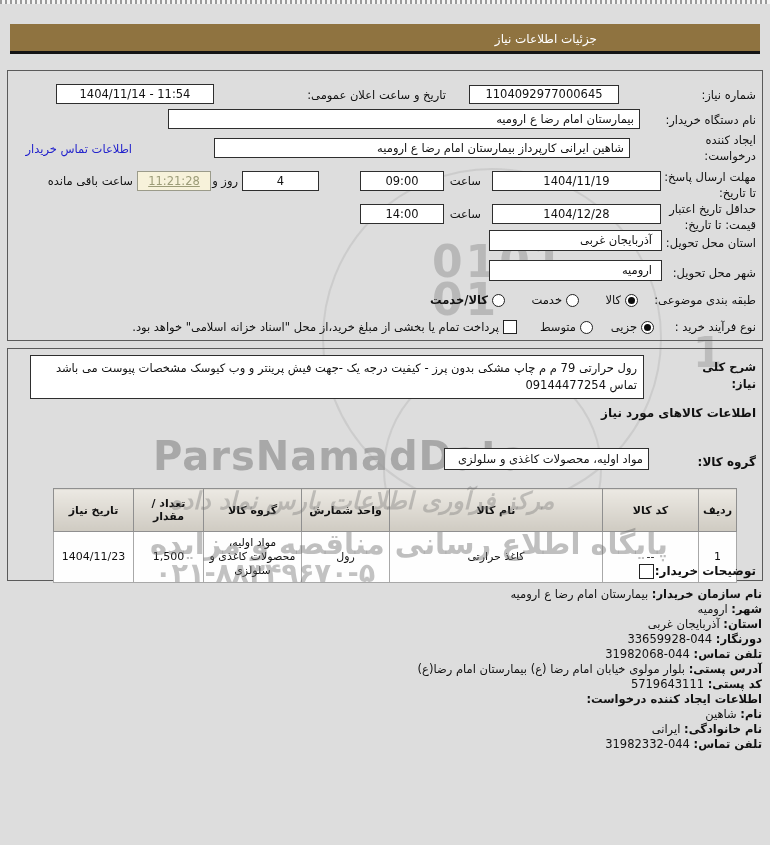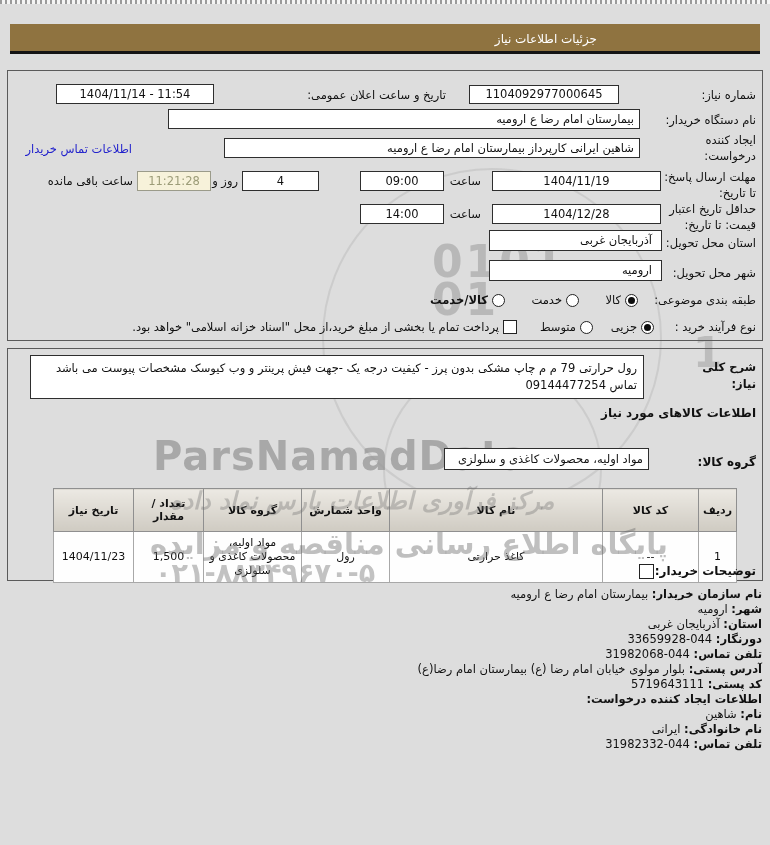--- a/index.html
+++ b/index.html
@@ -26,21 +26,21 @@
   .vbox{position:absolute;background:#ffffff;border:1px solid #2e2e2e;font-size:11.5px;color:#111;
     overflow:hidden;white-space:nowrap;box-sizing:border-box;}
   .vbox.center{text-align:center;}
   .vbox.rpad{text-align:right;padding-right:5px;}
   .link{position:absolute;color:#2222cc;font-size:11.5px;white-space:nowrap;cursor:pointer;}
 
   .radio{position:absolute;width:11px;height:11px;border:1px solid #222;border-radius:50%;background:#fff;}
   .radio.sel::after{content:'';position:absolute;left:2px;top:2px;right:2px;bottom:2px;background:#0d0d0d;border-radius:50%;}
   .chk{position:absolute;width:12px;height:12px;border:1px solid #222;background:#fff;}
 
-  .countdown{background:#f7f2da;border:1px solid #9b9b8a;color:#9c9c78;}
+  .countdown{background:#f7f2da;border:1px solid #9b9b8a;color:#9c9c78;text-decoration:underline;}
 
   
   .descbox{position:absolute;background:#fff;border:1px solid #2e2e2e;font-size:11.5px;color:#111;
     text-align:right;padding:4px 6px;box-sizing:border-box;line-height:17px;}
 
   
   table.goods{position:absolute;border-collapse:collapse;table-layout:fixed;font-size:11px;}
   table.goods th{background:linear-gradient(#ece9e3,#cfcbc2);border:1px solid #8f8f8f;font-weight:bold;
     height:24px;padding:8px 2px;color:#111;text-align:center;}
   table.goods td{background:#fefefe;border:1px solid #a8a8a8;height:48px;text-align:center;
@@ -84,21 +84,21 @@
     <div class="lbl" style="right:6px;top:17px;">شماره نیاز:</div>
     <div class="vbox center" style="right:143px;top:14px;width:150px;height:19px;line-height:17px;"><span class="ltr">1104092977000645</span></div>
     <div class="lbl" style="right:316px;top:17px;">تاریخ و ساعت اعلان عمومی:</div>
     <div class="vbox center" style="right:548px;top:13px;width:158px;height:20px;line-height:18px;"><span class="ltr">1404/11/14 - 11:54</span></div>
 
     <div class="lbl" style="right:6px;top:42px;">نام دستگاه خریدار:</div>
     <div class="vbox rpad" style="right:122px;top:38px;width:472px;height:20px;line-height:18px;">بیمارستان امام رضا  ع  ارومیه</div>
 
     <div class="lbl" style="right:6px;top:62px;">ایجاد کننده</div>
     <div class="lbl" style="right:6px;top:78px;">درخواست:</div>
-    <div class="vbox rpad" style="right:122px;top:67px;width:416px;height:20px;line-height:18px;">شاهین ایرانی کارپرداز بیمارستان امام رضا  ع  ارومیه</div>
+    <div class="vbox rpad" style="right:132px;top:67px;width:416px;height:20px;line-height:18px;">شاهین ایرانی کارپرداز بیمارستان امام رضا  ع  ارومیه</div>
     <div class="link" style="right:630px;top:71px;">اطلاعات تماس خریدار</div>
 
     <div class="lbl" style="right:6px;top:99px;">مهلت ارسال پاسخ:</div>
     <div class="lbl" style="right:6px;top:115px;">تا تاریخ:</div>
     <div class="vbox center" style="right:101px;top:100px;width:169px;height:20px;line-height:18px;"><span class="ltr">1404/11/19</span></div>
     <div class="lbl" style="right:281px;top:103px;">ساعت</div>
     <div class="vbox center" style="right:318px;top:100px;width:84px;height:20px;line-height:18px;"><span class="ltr">09:00</span></div>
     <div class="vbox center" style="right:443px;top:100px;width:77px;height:20px;line-height:18px;">4</div>
     <div class="lbl" style="right:524px;top:103px;">روز و</div>
     <div class="vbox center countdown" style="right:551px;top:100px;width:74px;height:20px;line-height:18px;"><span class="ltr">11:21:28</span></div>

